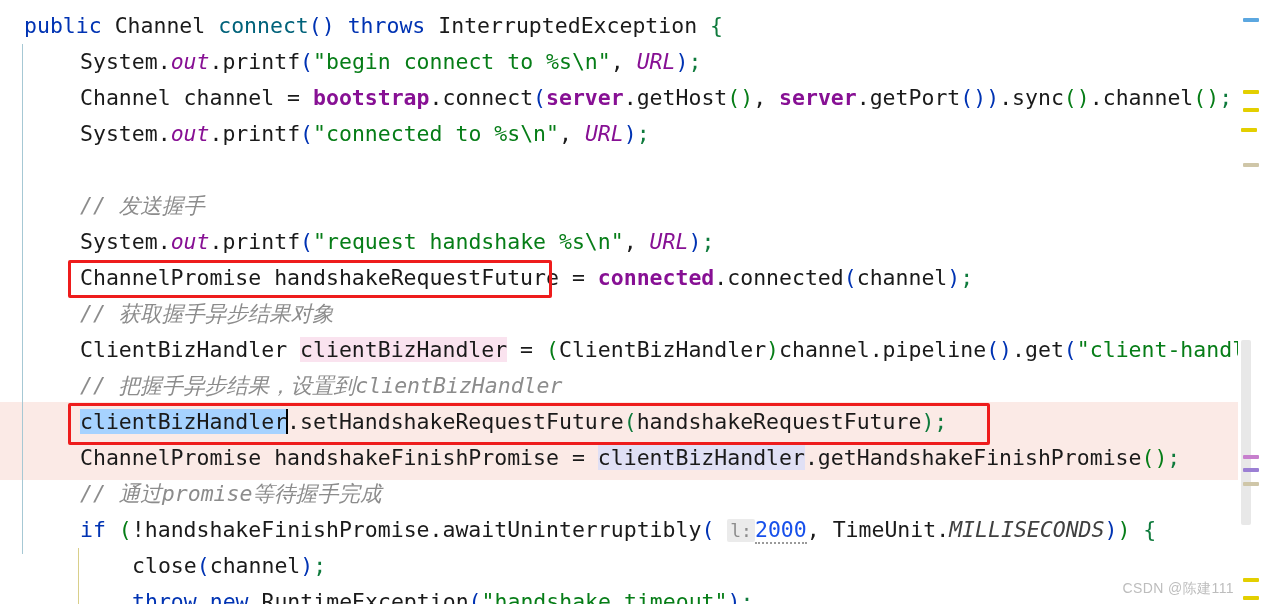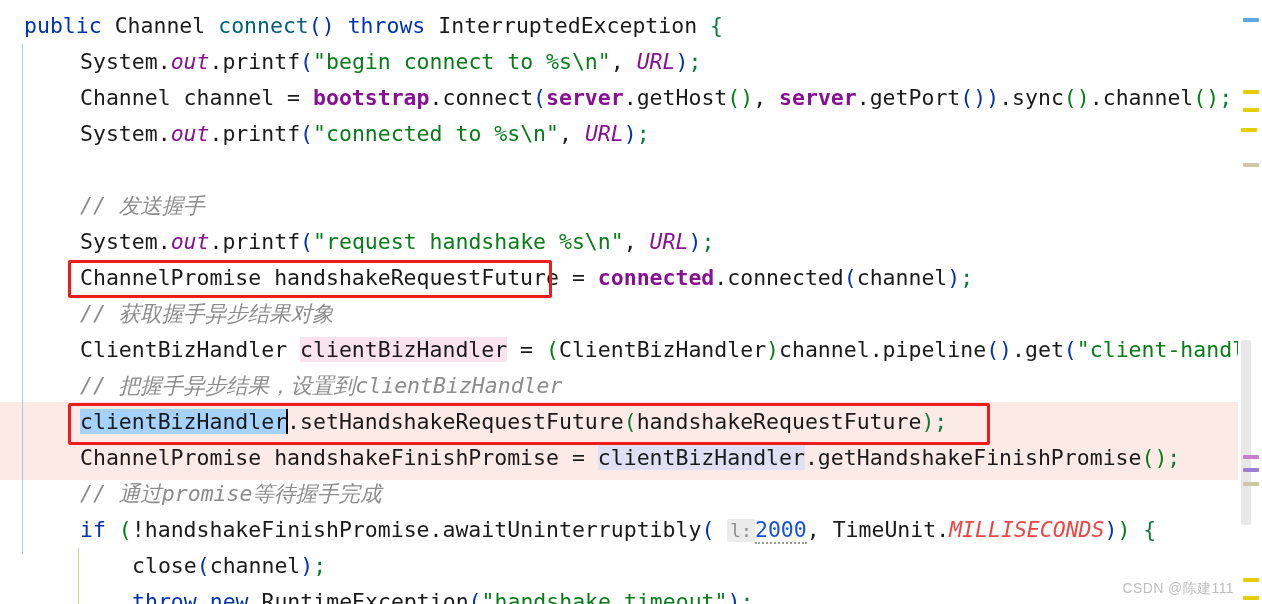--- a/index.html
+++ b/index.html
@@ -38,21 +38,21 @@
   }
   .code-line .txt { display: inline; }
 
   
   .kw   { color: #0033b3; }          
   .typ  { color: #1a1a1a; }          
   .mth  { color: #00627a; }          
   .str  { color: #067d17; }          
   .num  { color: #1750eb; text-align: center; }          
   .fld  { color: #871094; font-style: italic; }  
-  .consts { color: #ef4444; font-style: italic; }
+  .consts { color: #404040; font-style: italic; }
   .var  { color: #871094; font-weight: bold; }
   .cmt  { color: #8c8c8c; font-style: italic; }
   .p-blue  { color: #0033b3; }
   .p-green { color: #067d17; }
   .p-dkg   { color: #0e7a3c; }
 
   
   .hl-pink   { background: #fae3ef; }       
   .hl-lav    { background: #e0e0f5; }       
   .hl-sel    { background: #a6d2ff; }       

